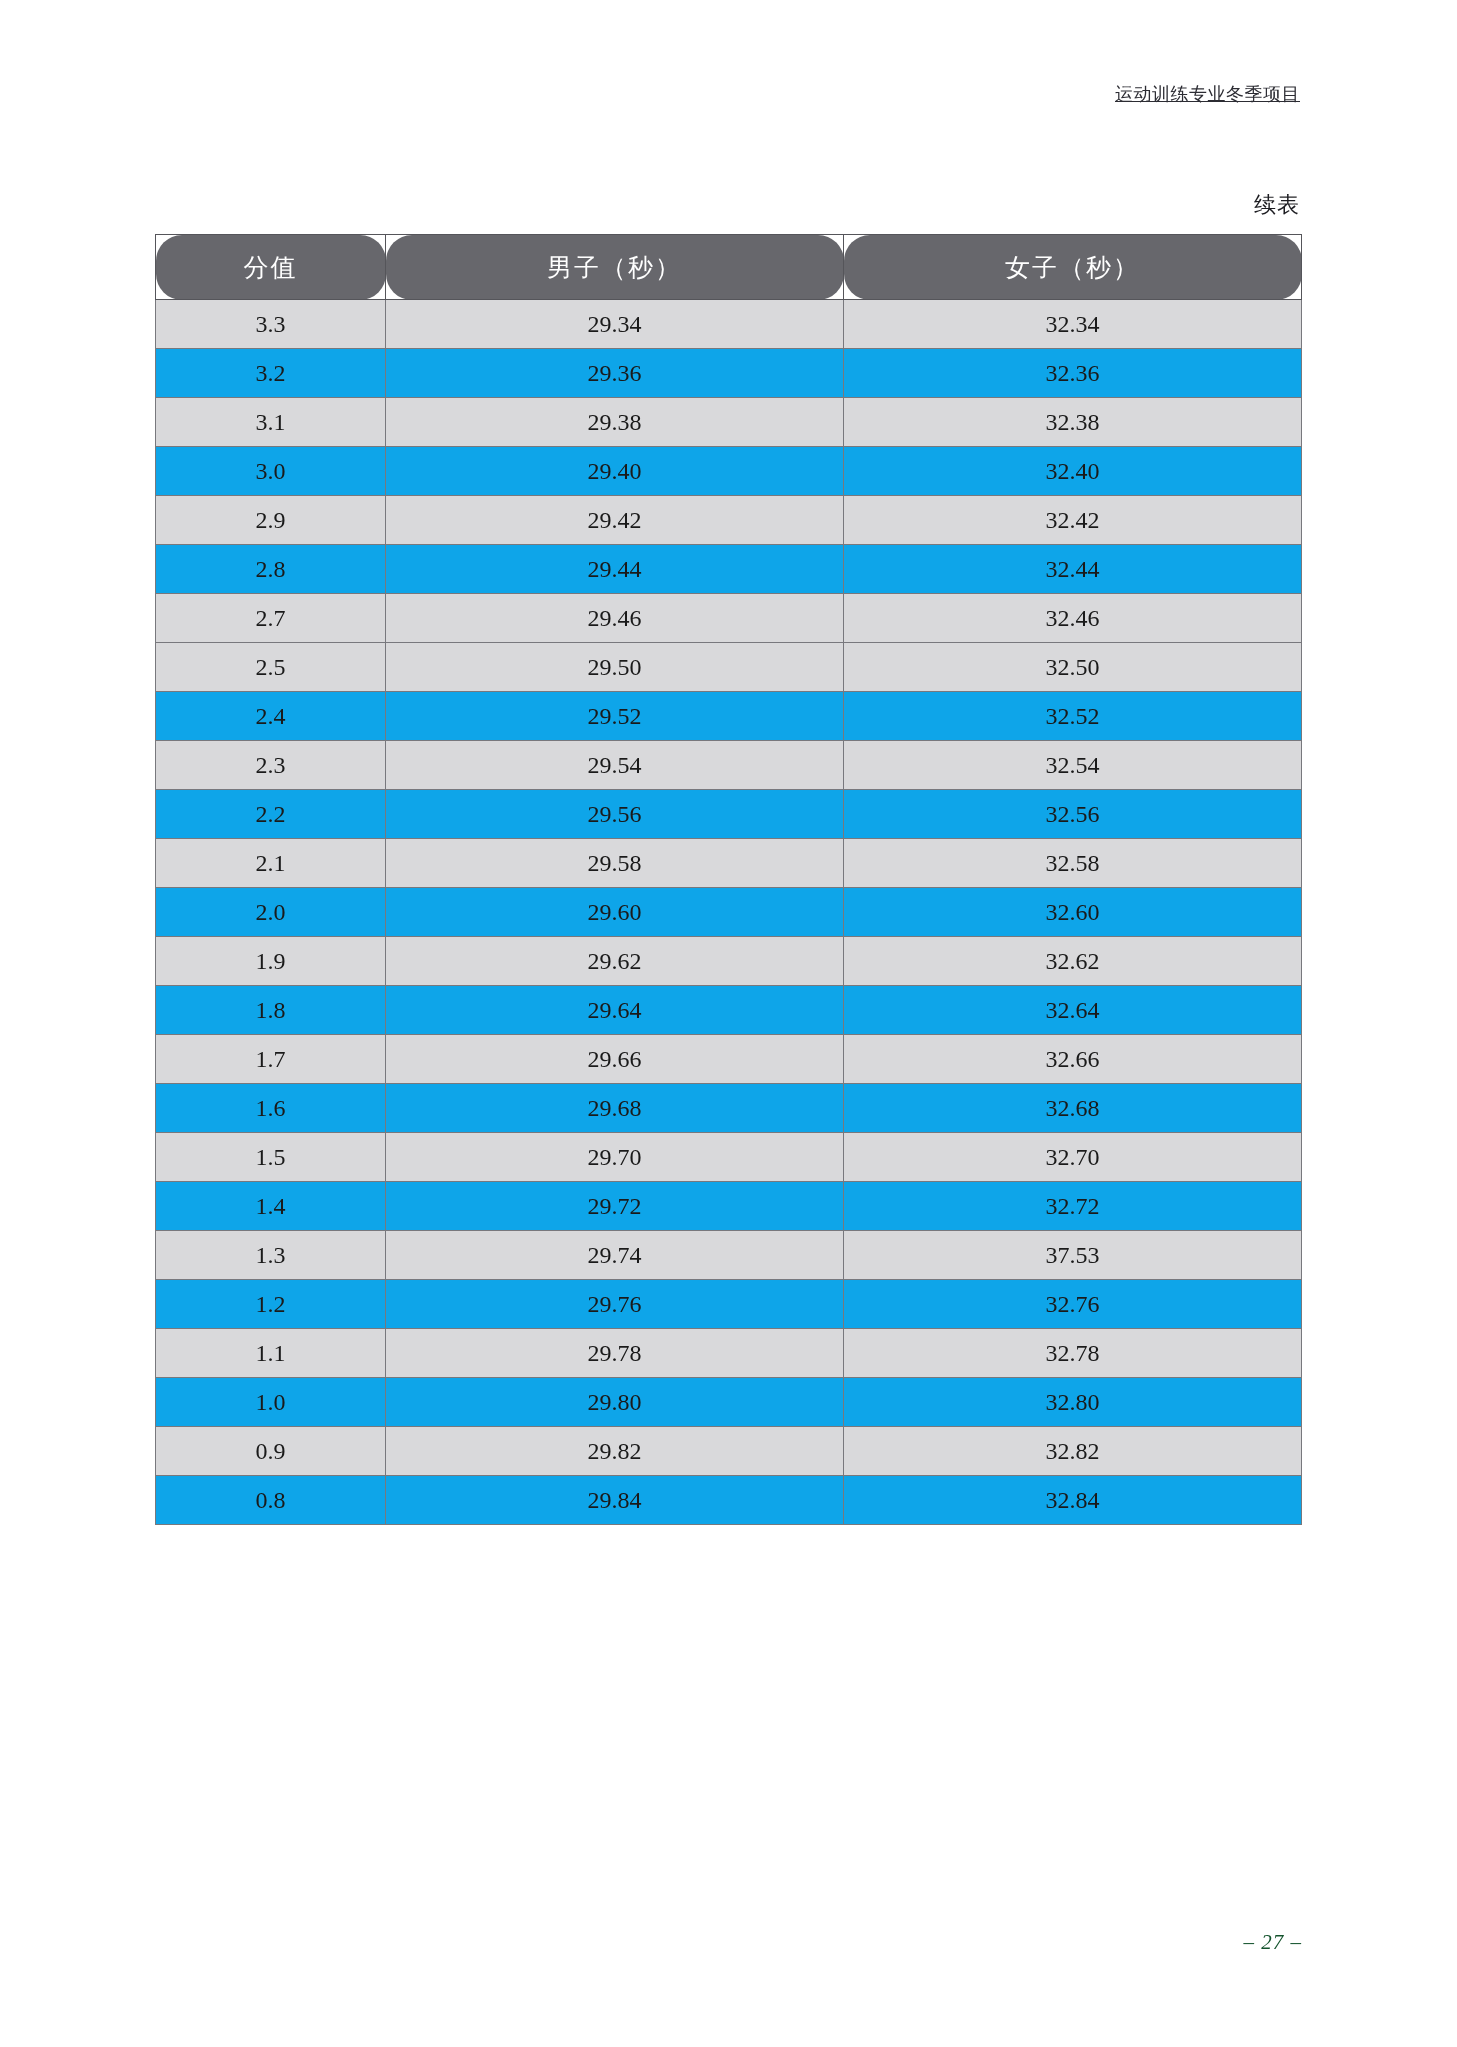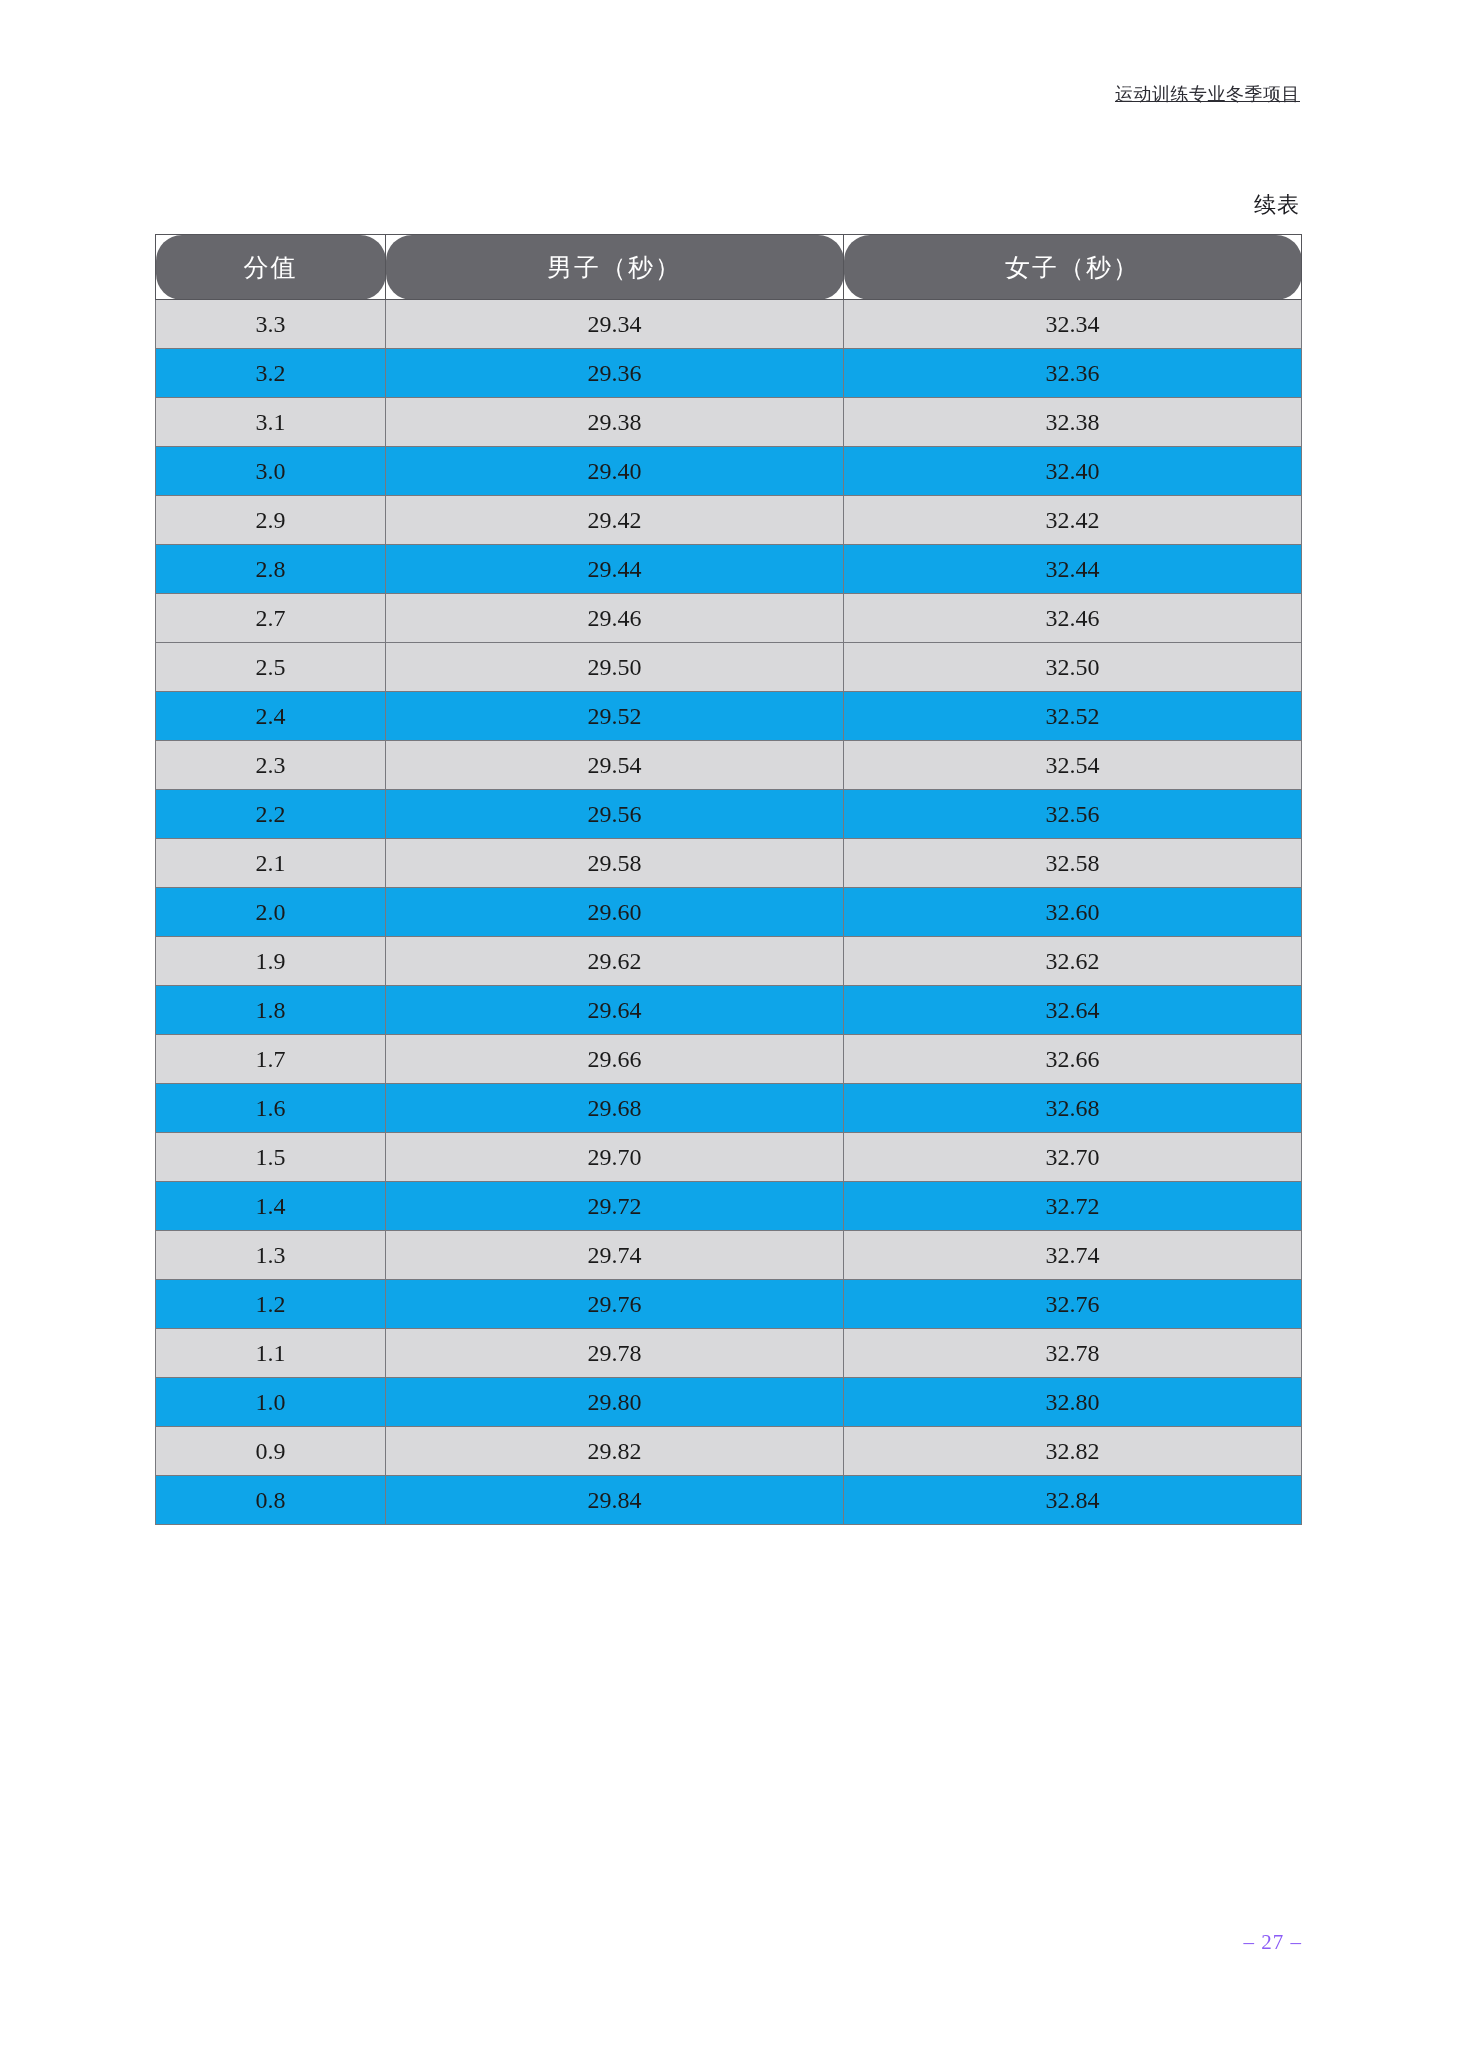--- a/index.html
+++ b/index.html
@@ -91,22 +91,23 @@
 
   table.score-table tbody tr.row-odd td  { background: #d9d9db; }
   table.score-table tbody tr.row-even td { background: #0ea5e9; }
 
   
   .folio {
     position: absolute;
     bottom: 92px;
     right: 155px;
     font-family: "Liberation Serif", "DejaVu Serif", serif;
+    font-style: italic;
     font-size: 21px;
-    color: #8b5cf6;
+    color: #14532d;
     letter-spacing: 1px;
     white-space: nowrap;
   }
 </style>
 </head>
 <body>
 
 <div class="page">
 
   <div class="running-header">运动训练专业冬季项目</div>
@@ -219,21 +220,21 @@
             <td>32.70</td>
           </tr>
           <tr class="row-even">
             <td>1.4</td>
             <td>29.72</td>
             <td>32.72</td>
           </tr>
           <tr class="row-odd">
             <td>1.3</td>
             <td>29.74</td>
-            <td>32.74</td>
+            <td>37.53</td>
           </tr>
           <tr class="row-even">
             <td>1.2</td>
             <td>29.76</td>
             <td>32.76</td>
           </tr>
           <tr class="row-odd">
             <td>1.1</td>
             <td>29.78</td>
             <td>32.78</td>

